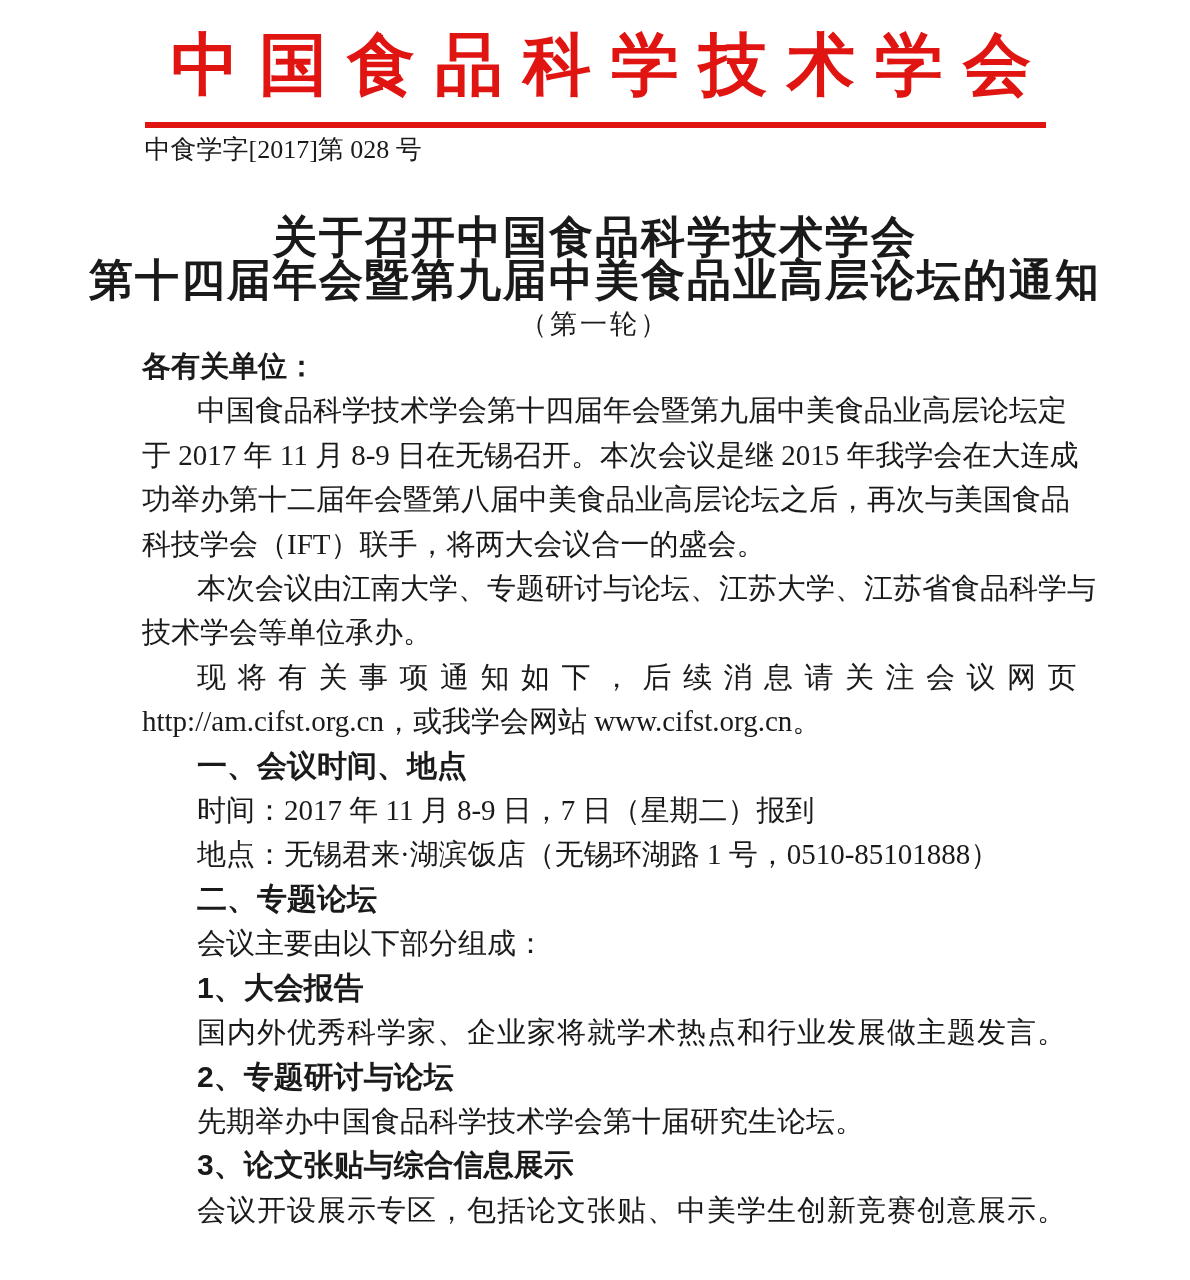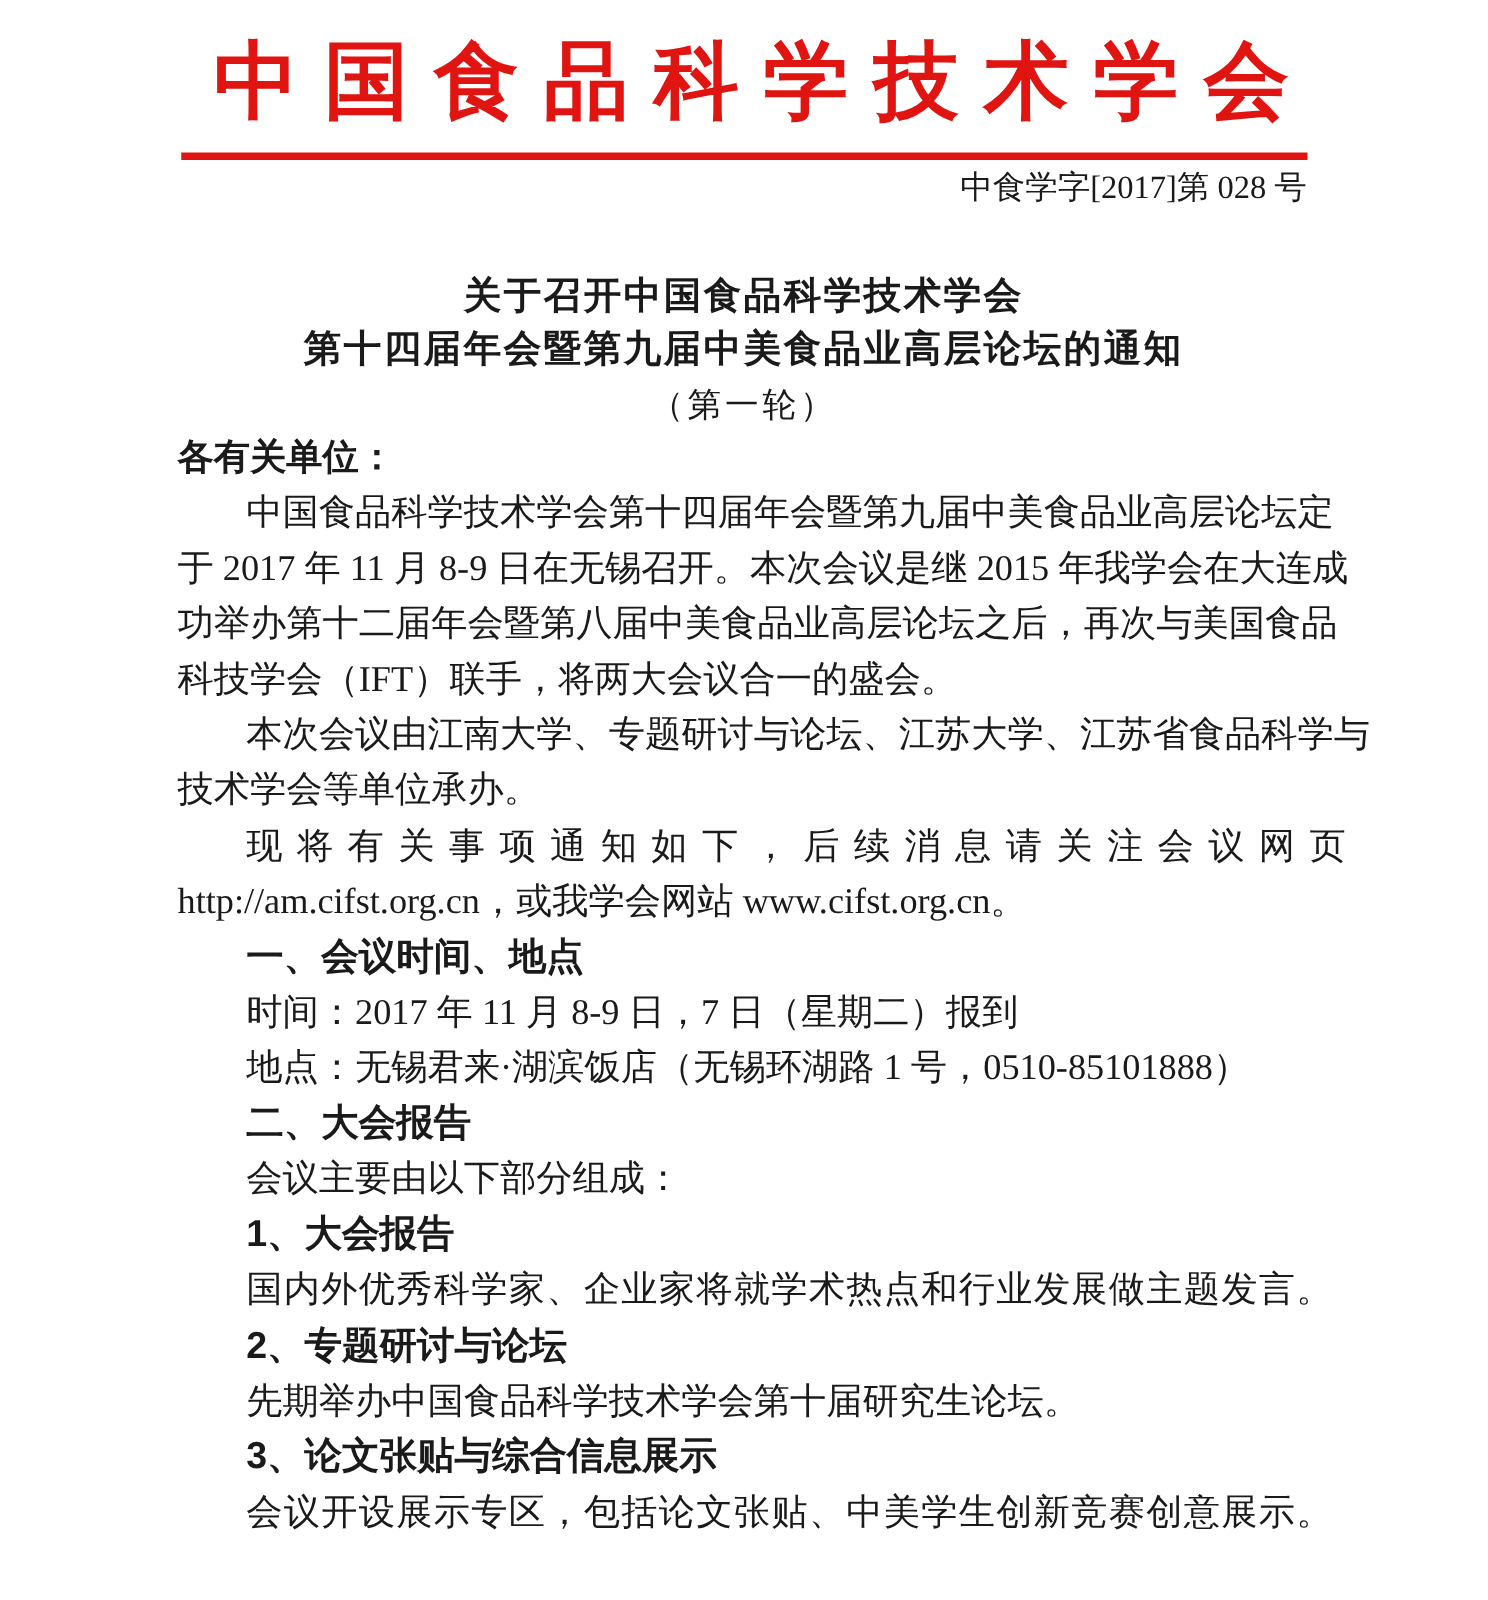--- a/index.html
+++ b/index.html
@@ -25,31 +25,31 @@
     white-space: nowrap;
   }
   .rule {
     width: 901px;
     height: 6px;
     margin: 17px auto 0;
   }
   .doc-number {
     width: 901px;
     margin: 7px auto 0;
-    text-align: right;
+    text-align: left;
     font-size: 26px;
     line-height: 30px;
     white-space: nowrap;
   }
   .title-block {
     margin-top: 50px;
     text-align: center;
     font-family: "Liberation Sans", "DejaVu Sans", sans-serif;
     font-weight: 700;
-    font-size: 30px;
+    font-size: 44px;
     line-height: 43px;
     letter-spacing: 2px;
     white-space: nowrap;
   }
   .round {
     margin-top: 5px;
     text-align: center;
     font-family: "Liberation Serif", "DejaVu Serif", serif;
     font-weight: 400;
     font-size: 27px;
@@ -101,21 +101,21 @@
     <div class="line">于 2017 年 11 月 8-9 日在无锡召开。本次会议是继 2015 年我学会在大连成</div>
     <div class="line">功举办第十二届年会暨第八届中美食品业高层论坛之后，再次与美国食品</div>
     <div class="line">科技学会（IFT）联手，将两大会议合一的盛会。</div>
     <div class="line indent">本次会议由江南大学、专题研讨与论坛、江苏大学、江苏省食品科学与</div>
     <div class="line">技术学会等单位承办。</div>
     <div class="line indent stretch">现将有关事项通知如下，后续消息请关注会议网页</div>
     <div class="line">http://am.cifst.org.cn，或我学会网站 www.cifst.org.cn。</div>
     <div class="line indent heading">一、会议时间、地点</div>
     <div class="line indent">时间：2017 年 11 月 8-9 日，7 日（星期二）报到</div>
     <div class="line indent">地点：无锡君来·湖滨饭店（无锡环湖路 1 号，0510-85101888）</div>
-    <div class="line indent heading">二、大会报告</div>
+    <div class="line indent heading">二、专题论坛</div>
     <div class="line indent">会议主要由以下部分组成：</div>
     <div class="line indent heading">1、大会报告</div>
     <div class="line indent sp1">国内外优秀科学家、企业家将就学术热点和行业发展做主题发言。</div>
     <div class="line indent heading">2、专题研讨与论坛</div>
     <div class="line indent">先期举办中国食品科学技术学会第十届研究生论坛。</div>
     <div class="line indent heading">3、论文张贴与综合信息展示</div>
     <div class="line indent sp1">会议开设展示专区，包括论文张贴、中美学生创新竞赛创意展示。</div>
   </div>
 
 </div>

